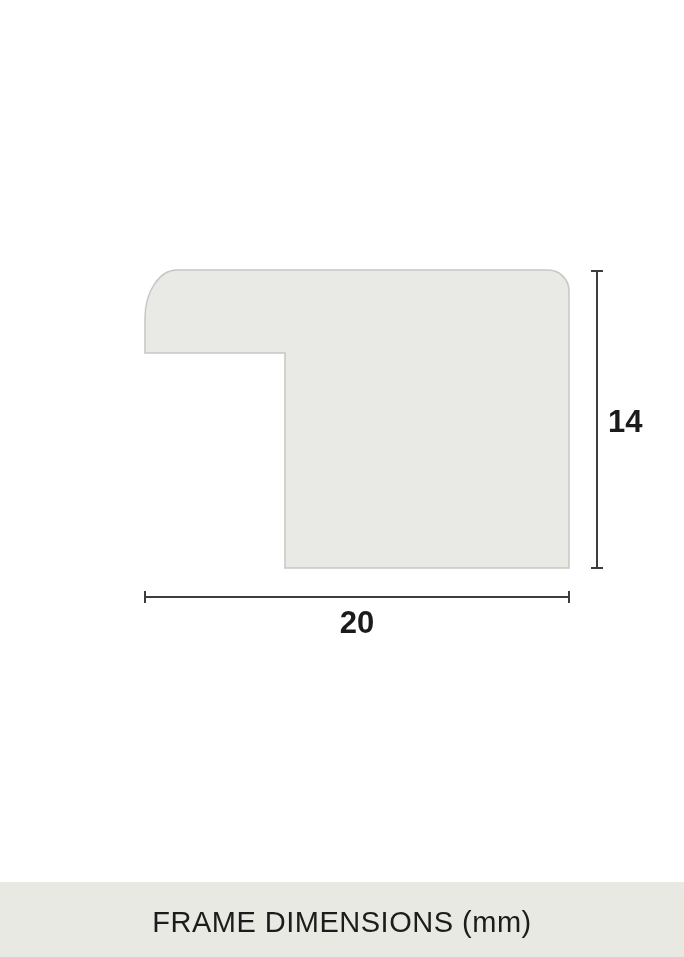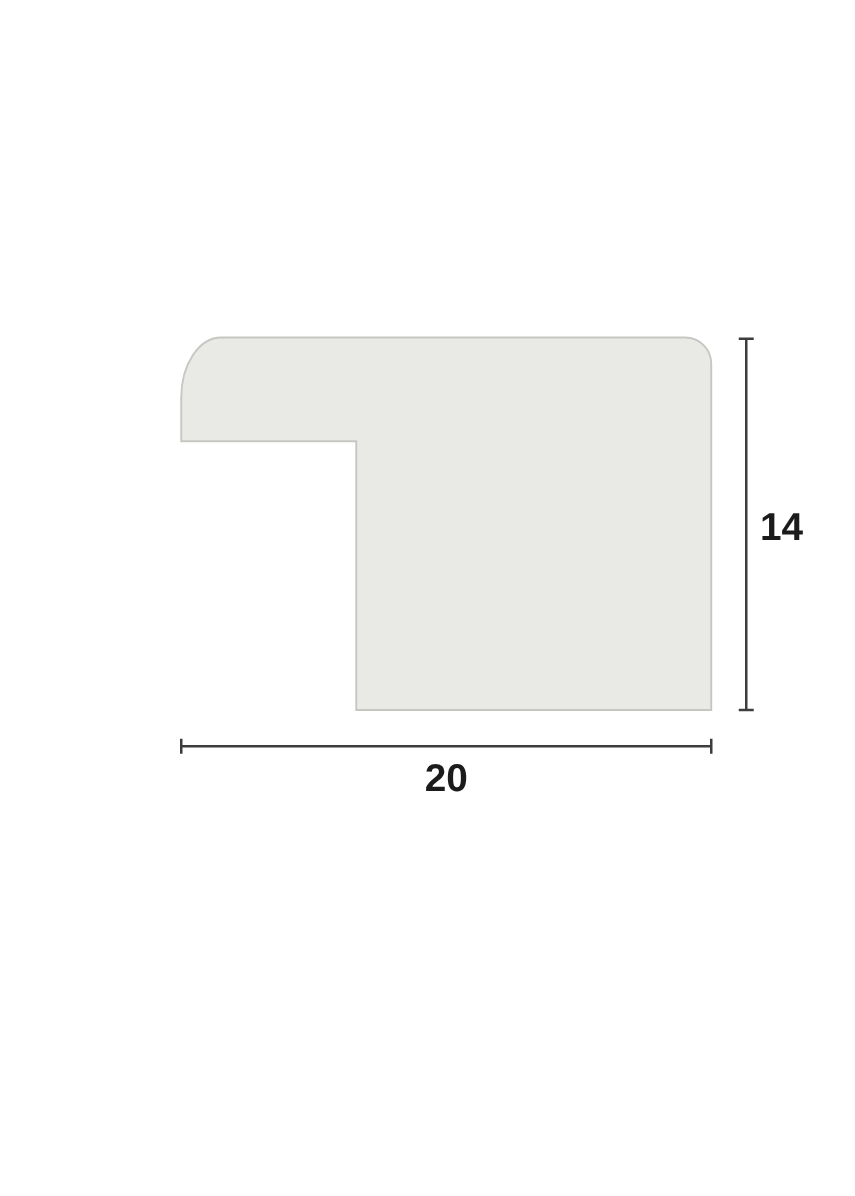--- a/index.html
+++ b/index.html
@@ -83,14 +83,17 @@
         <line x1="113" y1="591" x2="113" y2="603"></line>
         <line x1="537" y1="591" x2="537" y2="603"></line>
       </g>
 
       <text class="dim-label" x="576" y="432" text-anchor="start" fill="#1b1b1b">14</text>
 
       <text class="dim-label" x="325" y="633" text-anchor="middle" fill="#1b1b1b">20</text>
     </svg>
   </div>
 
+  <div class="caption-bar" style="background-color: rgb(233, 233, 228); color: rgb(28, 28, 28);">
+    <span class="caption-text">FRAME DIMENSIONS (mm)</span>
+  </div>
 
 </div>
 
 </body></html>

